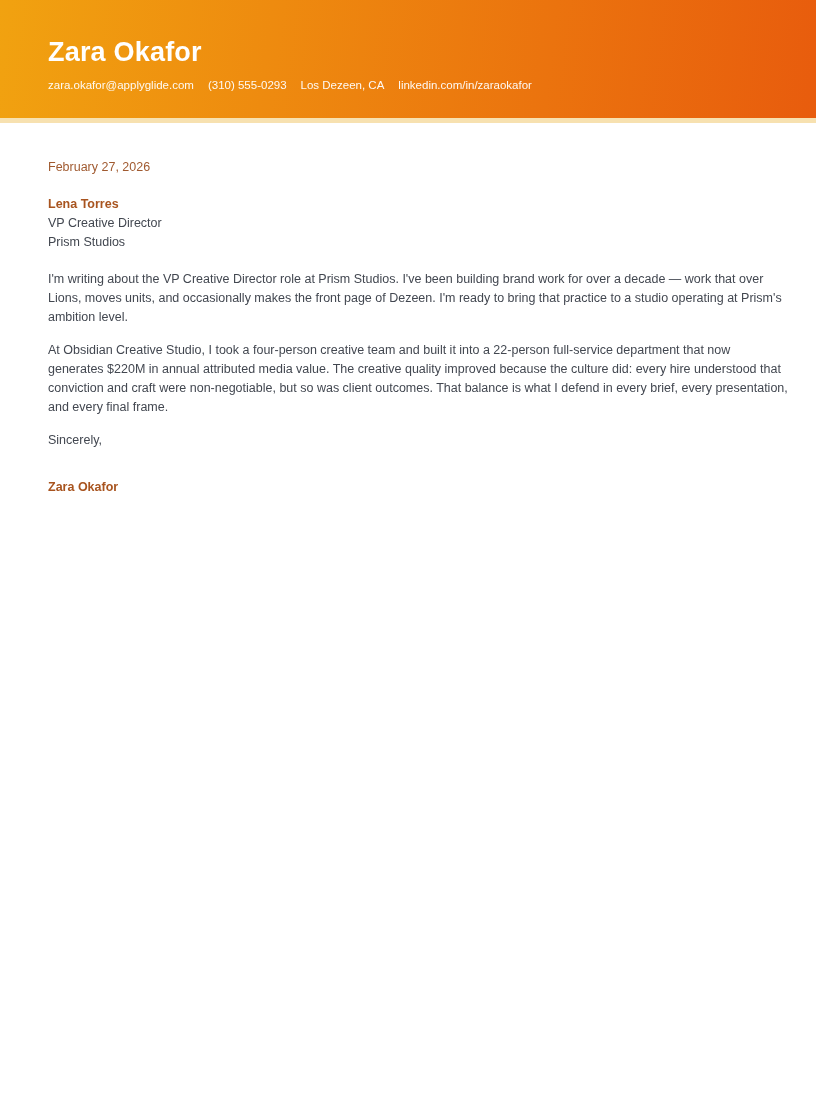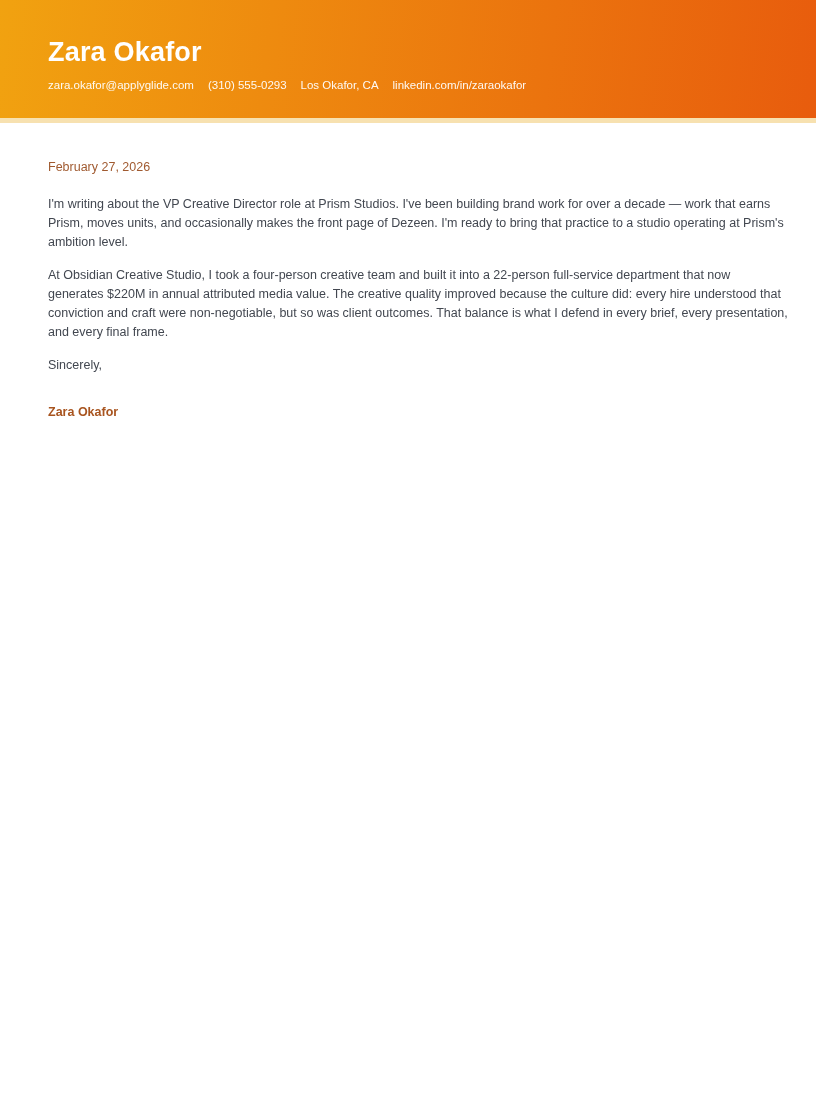--- a/index.html
+++ b/index.html
@@ -89,33 +89,38 @@
 </head>
 <body>
 
 <div class="page">
 
   <div class="header">
     <h1>Zara Okafor</h1>
     <div class="contact-row">
       <span>zara.okafor@applyglide.com</span>
       <span>(310) 555-0293</span>
-      <span>Los Okafor, CA</span>
+      <span>Los Dezeen, CA</span>
       <span>linkedin.com/in/zaraokafor</span>
     </div>
   </div>
   <div class="accent-strip"></div>
 
   <div class="letter">
     <p class="date-line">February 27, 2026</p>
 
+    <div class="recipient">
+      <p class="recipient-name">Lena Torres</p>
+      <p>VP Creative Director</p>
+      <p>Prism Studios</p>
+    </div>
 
 
     <div class="body-paragraphs">
-      <p>I'm writing about the VP Creative Director role at Prism Studios. I've been building brand work for over a decade — work that earns Prism, moves units, and occasionally makes the front page of Dezeen. I'm ready to bring that practice to a studio operating at Prism's ambition level.</p>
+      <p>I'm writing about the VP Creative Director role at Prism Studios. I've been building brand work for over a decade — work that over Lions, moves units, and occasionally makes the front page of Dezeen. I'm ready to bring that practice to a studio operating at Prism's ambition level.</p>
       <p>At Obsidian Creative Studio, I took a four-person creative team and built it into a 22-person full-service department that now generates $220M in annual attributed media value. The creative quality improved because the culture did: every hire understood that conviction and craft were non-negotiable, but so was client outcomes. That balance is what I defend in every brief, every presentation, and every final frame.</p>
     </div>
 
     <p class="closing">Sincerely,</p>
     <p class="signature">Zara Okafor</p>
   </div>
 
 </div>
 
 </body></html>

